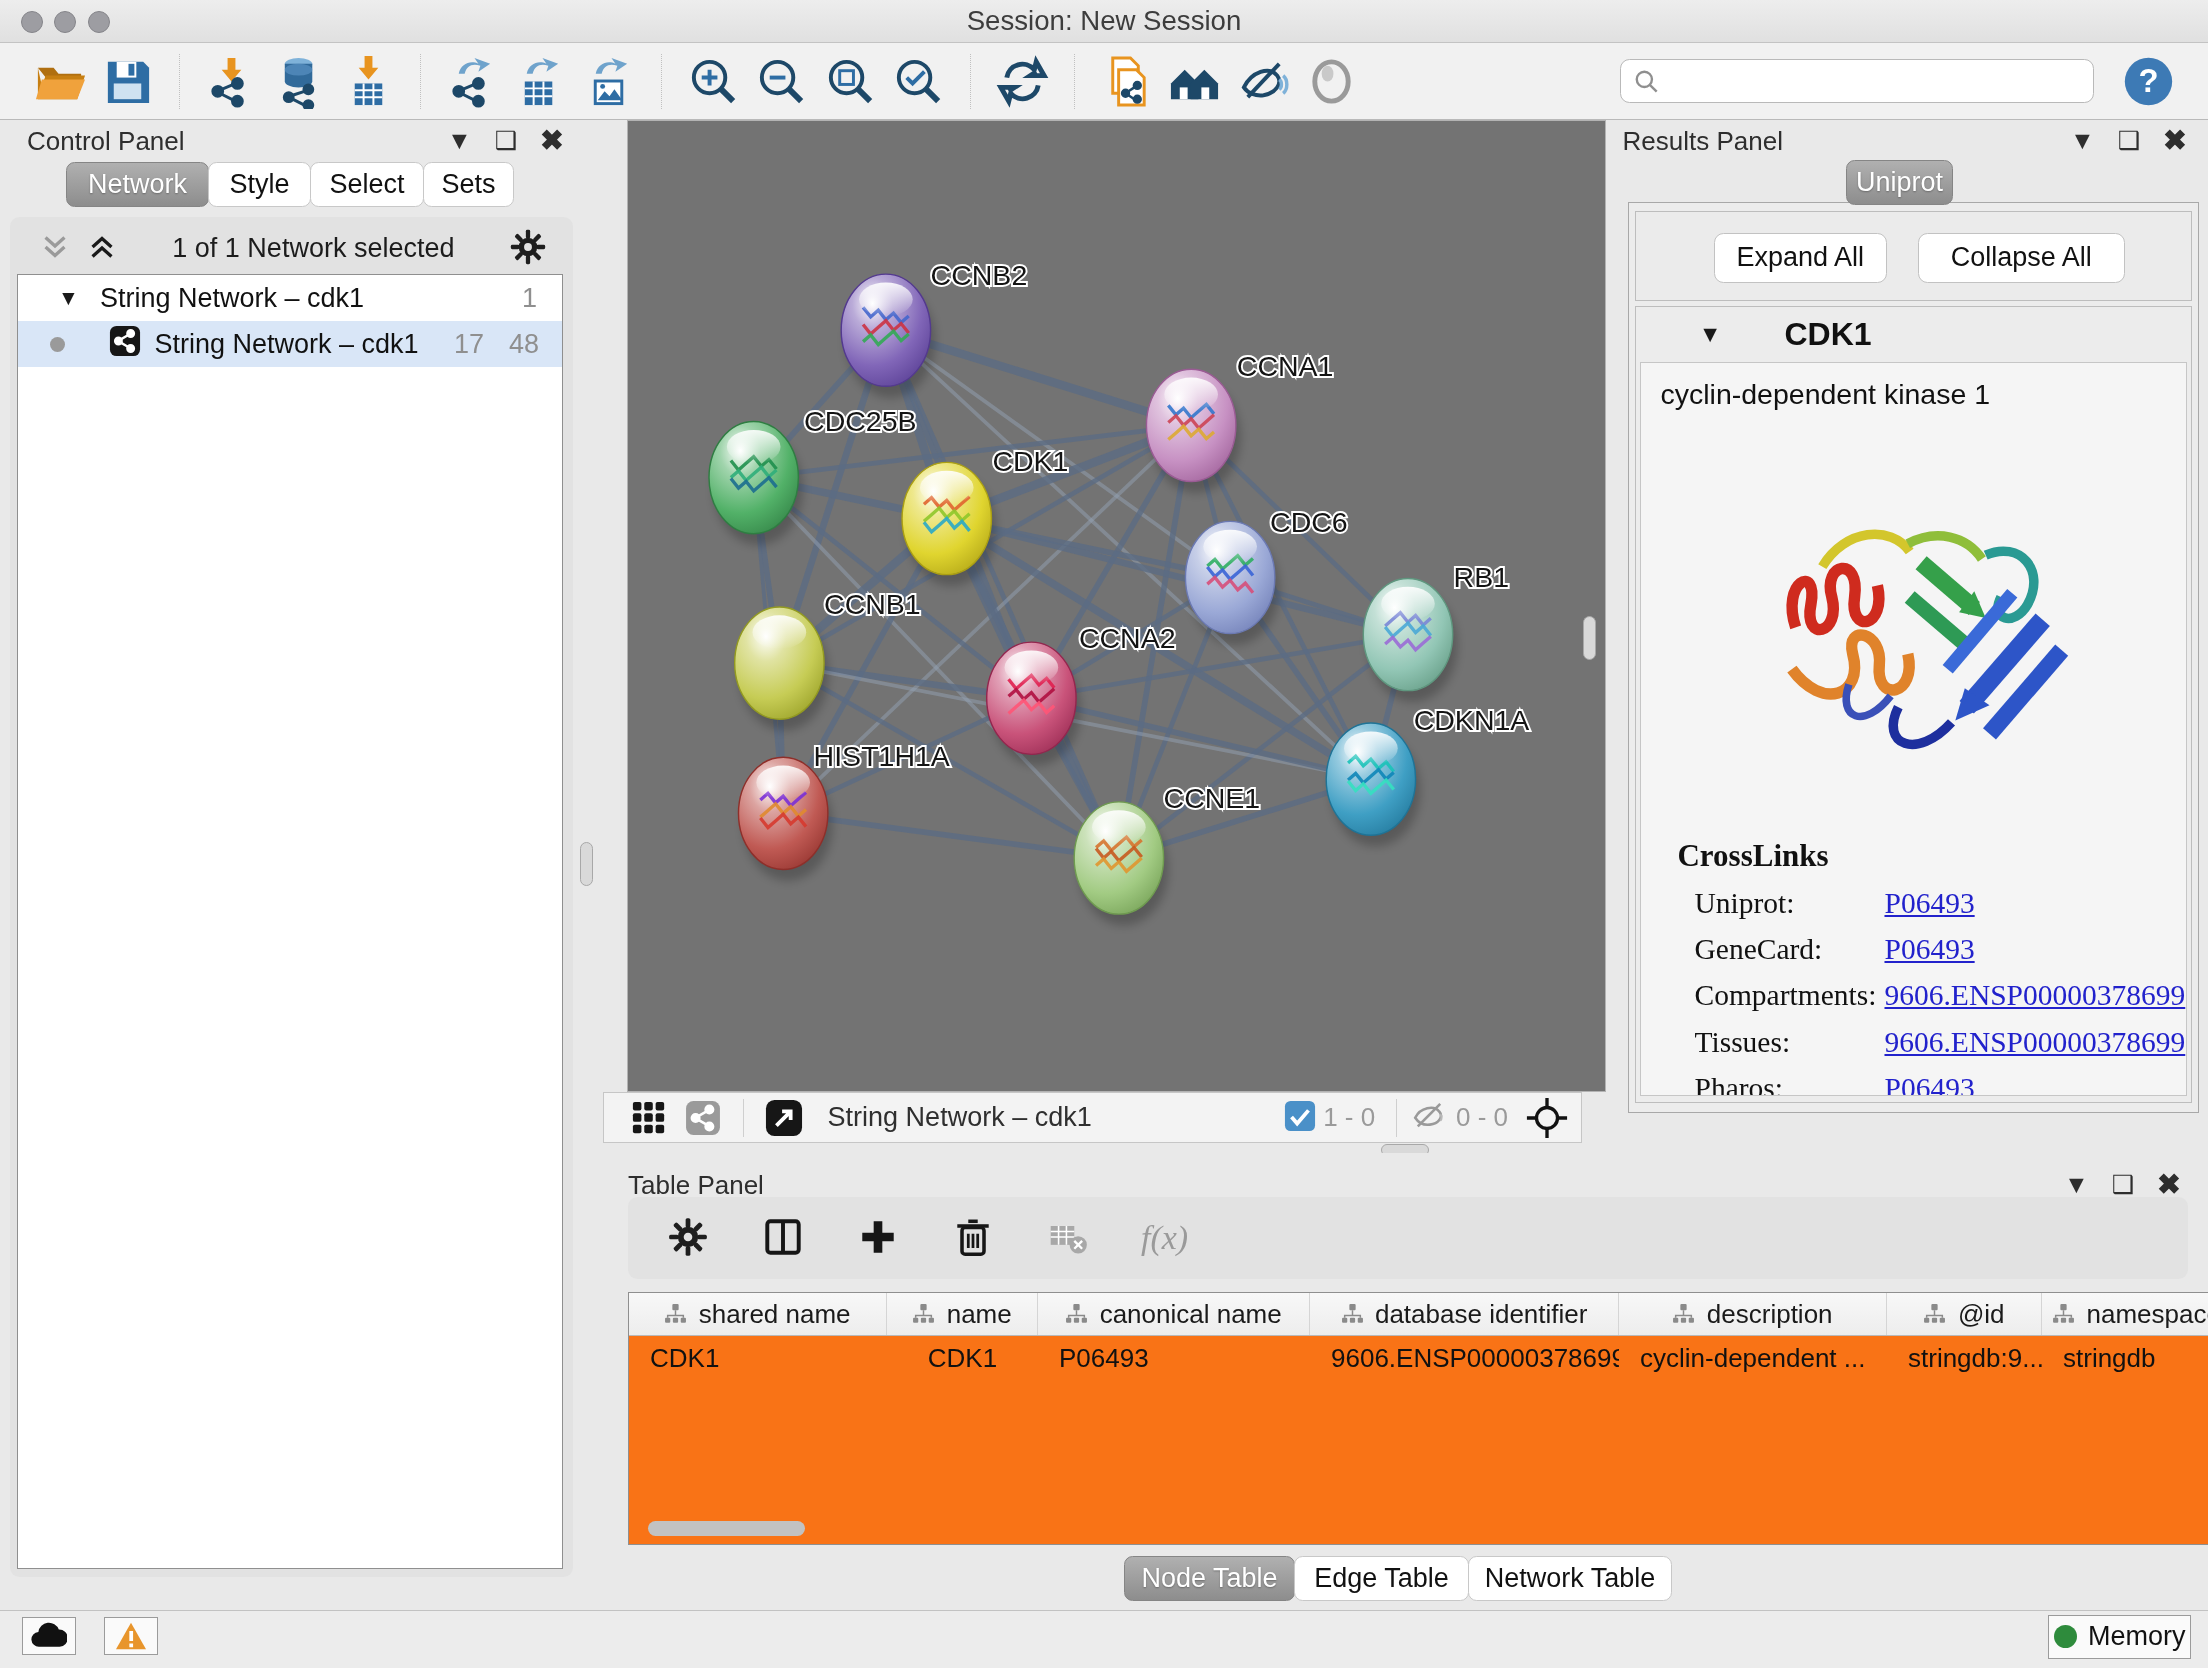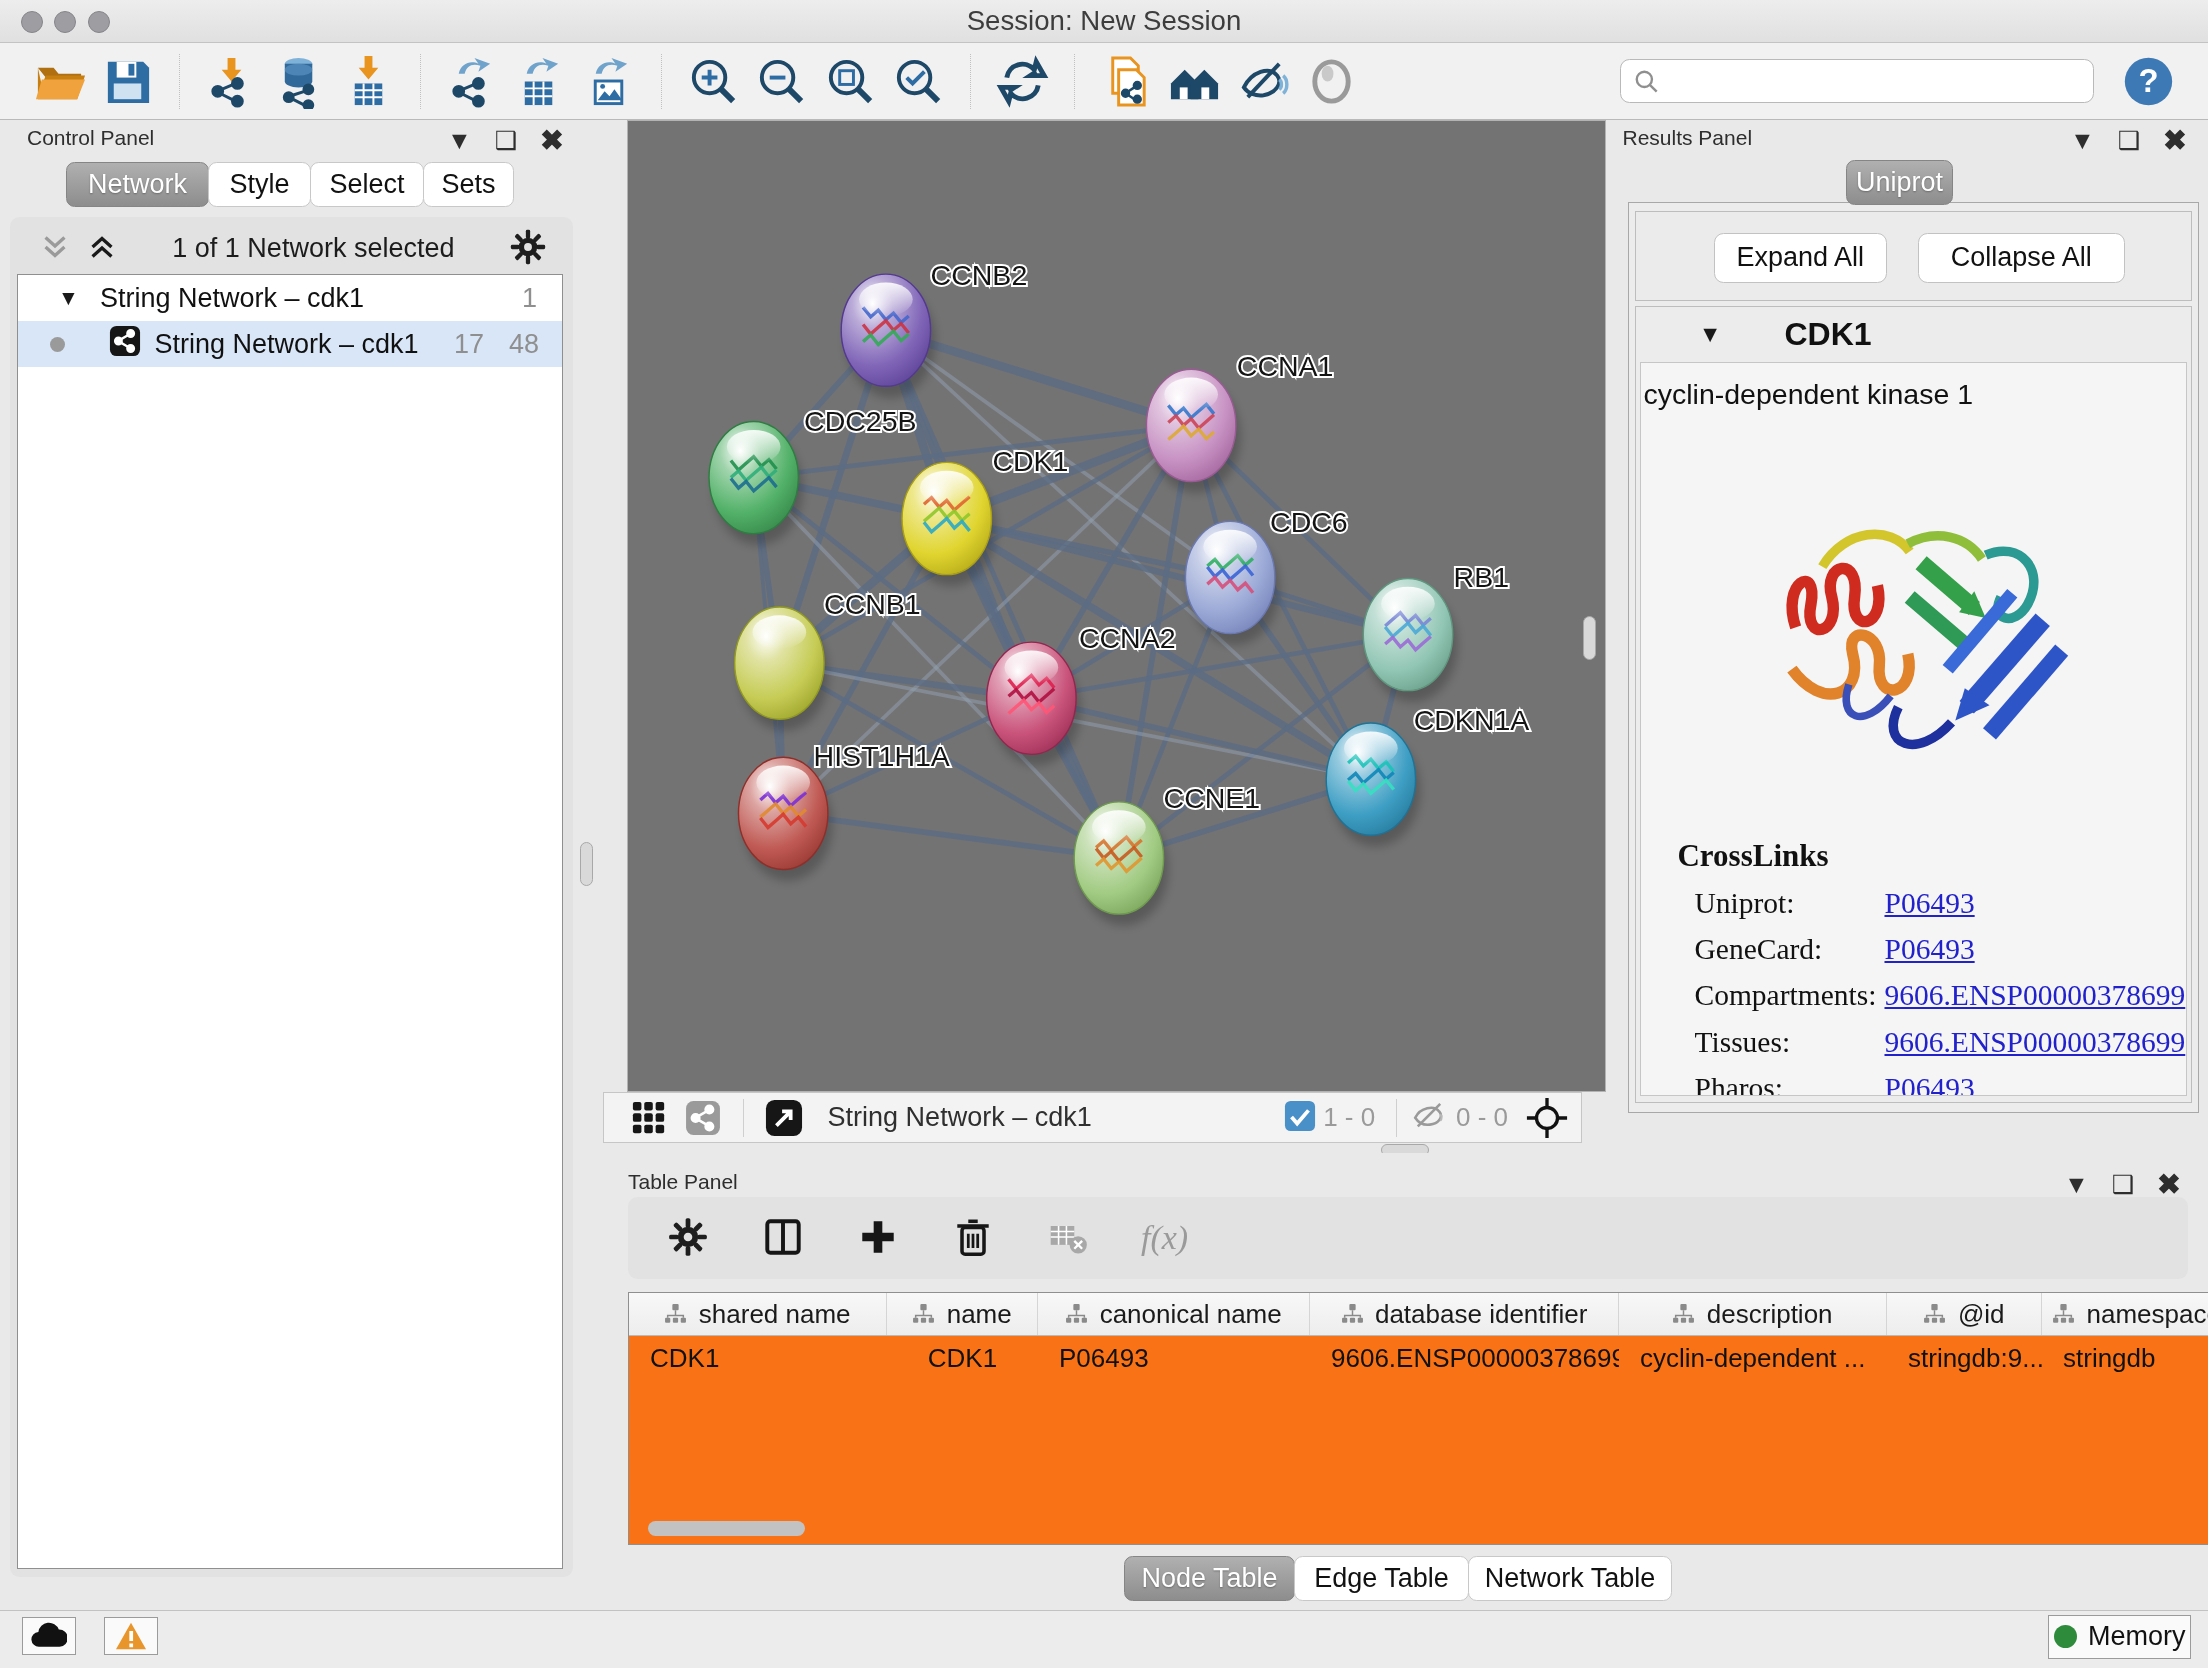--- a/index.html
+++ b/index.html
@@ -17,21 +17,21 @@
   .toolbar{left:0;top:43px;width:2208px;height:77px;background:#f1f1f1;
            border-bottom:1px solid #b9b9b9;display:flex;align-items:center;padding:0 25px;box-sizing:border-box}
   .tb-sep{width:0;height:55px;border-left:1.9px dotted #c0c0c0;margin:0 17px}
   .icon-btn{width:59px;height:59px;display:flex;align-items:center;justify-content:center;margin:0 4.8px}
   .search-wrap{margin-left:auto;display:flex;align-items:center}
   .search-box{width:461px;height:42px;border:1.9px solid #b9b9b9;border-radius:9.5px;background:#fff;
               display:flex;align-items:center;padding-left:11.4px}
   .search-box input{border:none;outline:none;font-size:25px;width:399px;background:transparent;
                     font-family:"Liberation Sans",sans-serif}
   
-  .panel-title{font-size:21px;color:#2e2e2e}
+  .panel-title{font-size:26px;color:#2e2e2e}
   .panel-ctl{font-size:25px;color:#2e2e2e;display:flex;gap:23px;align-items:center}
   .panel-ctl .x{font-weight:bold;font-size:28.5px}
   .tab{height:45px;border-radius:8.6px;background:#fff;border:1px solid #c8c8c8;display:flex;
        align-items:center;justify-content:center;font-size:27px;color:#111;box-sizing:border-box;
        margin-left:-1px;padding:0 3.8px}
   .tab.selected{background:linear-gradient(#b0b0b0,#8d8d8d);color:#fff;border-color:#858585;
                 text-shadow:0 1px 1.9px rgba(0,0,0,.3)}
   
   .cp-body{left:9.5px;top:217px;width:563px;height:1360px;background:#e2e2e2;border-radius:9.5px}
   .cp-selrow{position:absolute;left:0;top:9.5px;width:100%;height:44px;display:flex;align-items:center}
@@ -627,21 +627,21 @@
     <div class="rp-btnbox">
       <div class="rp-btn" style="left:78px;width:171px">Expand All</div>
       <div class="rp-btn" style="left:282px;width:205px">Collapse All</div>
     </div>
     <div class="rp-genebox">
       <div class="rp-genehdr">
         <span style="margin-left:63px;font-size:23px;color:#1a1a1a">▼</span>
         <span style="margin-left:63px;font-size:32px;font-weight:bold;color:#111">CDK1</span>
       </div>
       <div class="rp-inner">
-        <div style="padding:15px 0 0 2px;font-size:28.5px;color:#111">cyclin-dependent kinase 1</div>
+        <div style="padding:15px 0 0 19px;font-size:28.5px;color:#111">cyclin-dependent kinase 1</div>
         <div style="text-align:center;margin-top:34px">
           <svg viewBox="0 0 200 190" width="399" height="361">
             <path d="M38 96 C30 72 50 62 46 84 C42 104 62 100 57 80 C52 62 72 58 69 80 C66 100 86 96 81 74" stroke="#cf2b1e" stroke-width="6" fill="none"></path>
             <path d="M36 118 C52 140 74 132 68 110 C64 94 84 98 82 116 C80 136 102 132 97 110" stroke="#e0832b" stroke-width="6" fill="none"></path>
             <path d="M52 64 C64 44 88 42 98 56" stroke="#d3c62c" stroke-width="5" fill="none"></path>
             <path d="M97 52 C112 44 128 48 136 60" stroke="#8fbe3a" stroke-width="5" fill="none"></path>
             <path d="M104 62 L132 86" stroke="#35a04a" stroke-width="9" fill="none"></path>
             <polygon points="138,91 124,88 132,77" fill="#35a04a"></polygon>
             <path d="M98 80 L126 104" stroke="#2e9a55" stroke-width="8" fill="none"></path>
             <path d="M138 58 C156 50 170 66 160 84 C153 96 140 92 146 80" stroke="#2a9a93" stroke-width="5" fill="none"></path>

